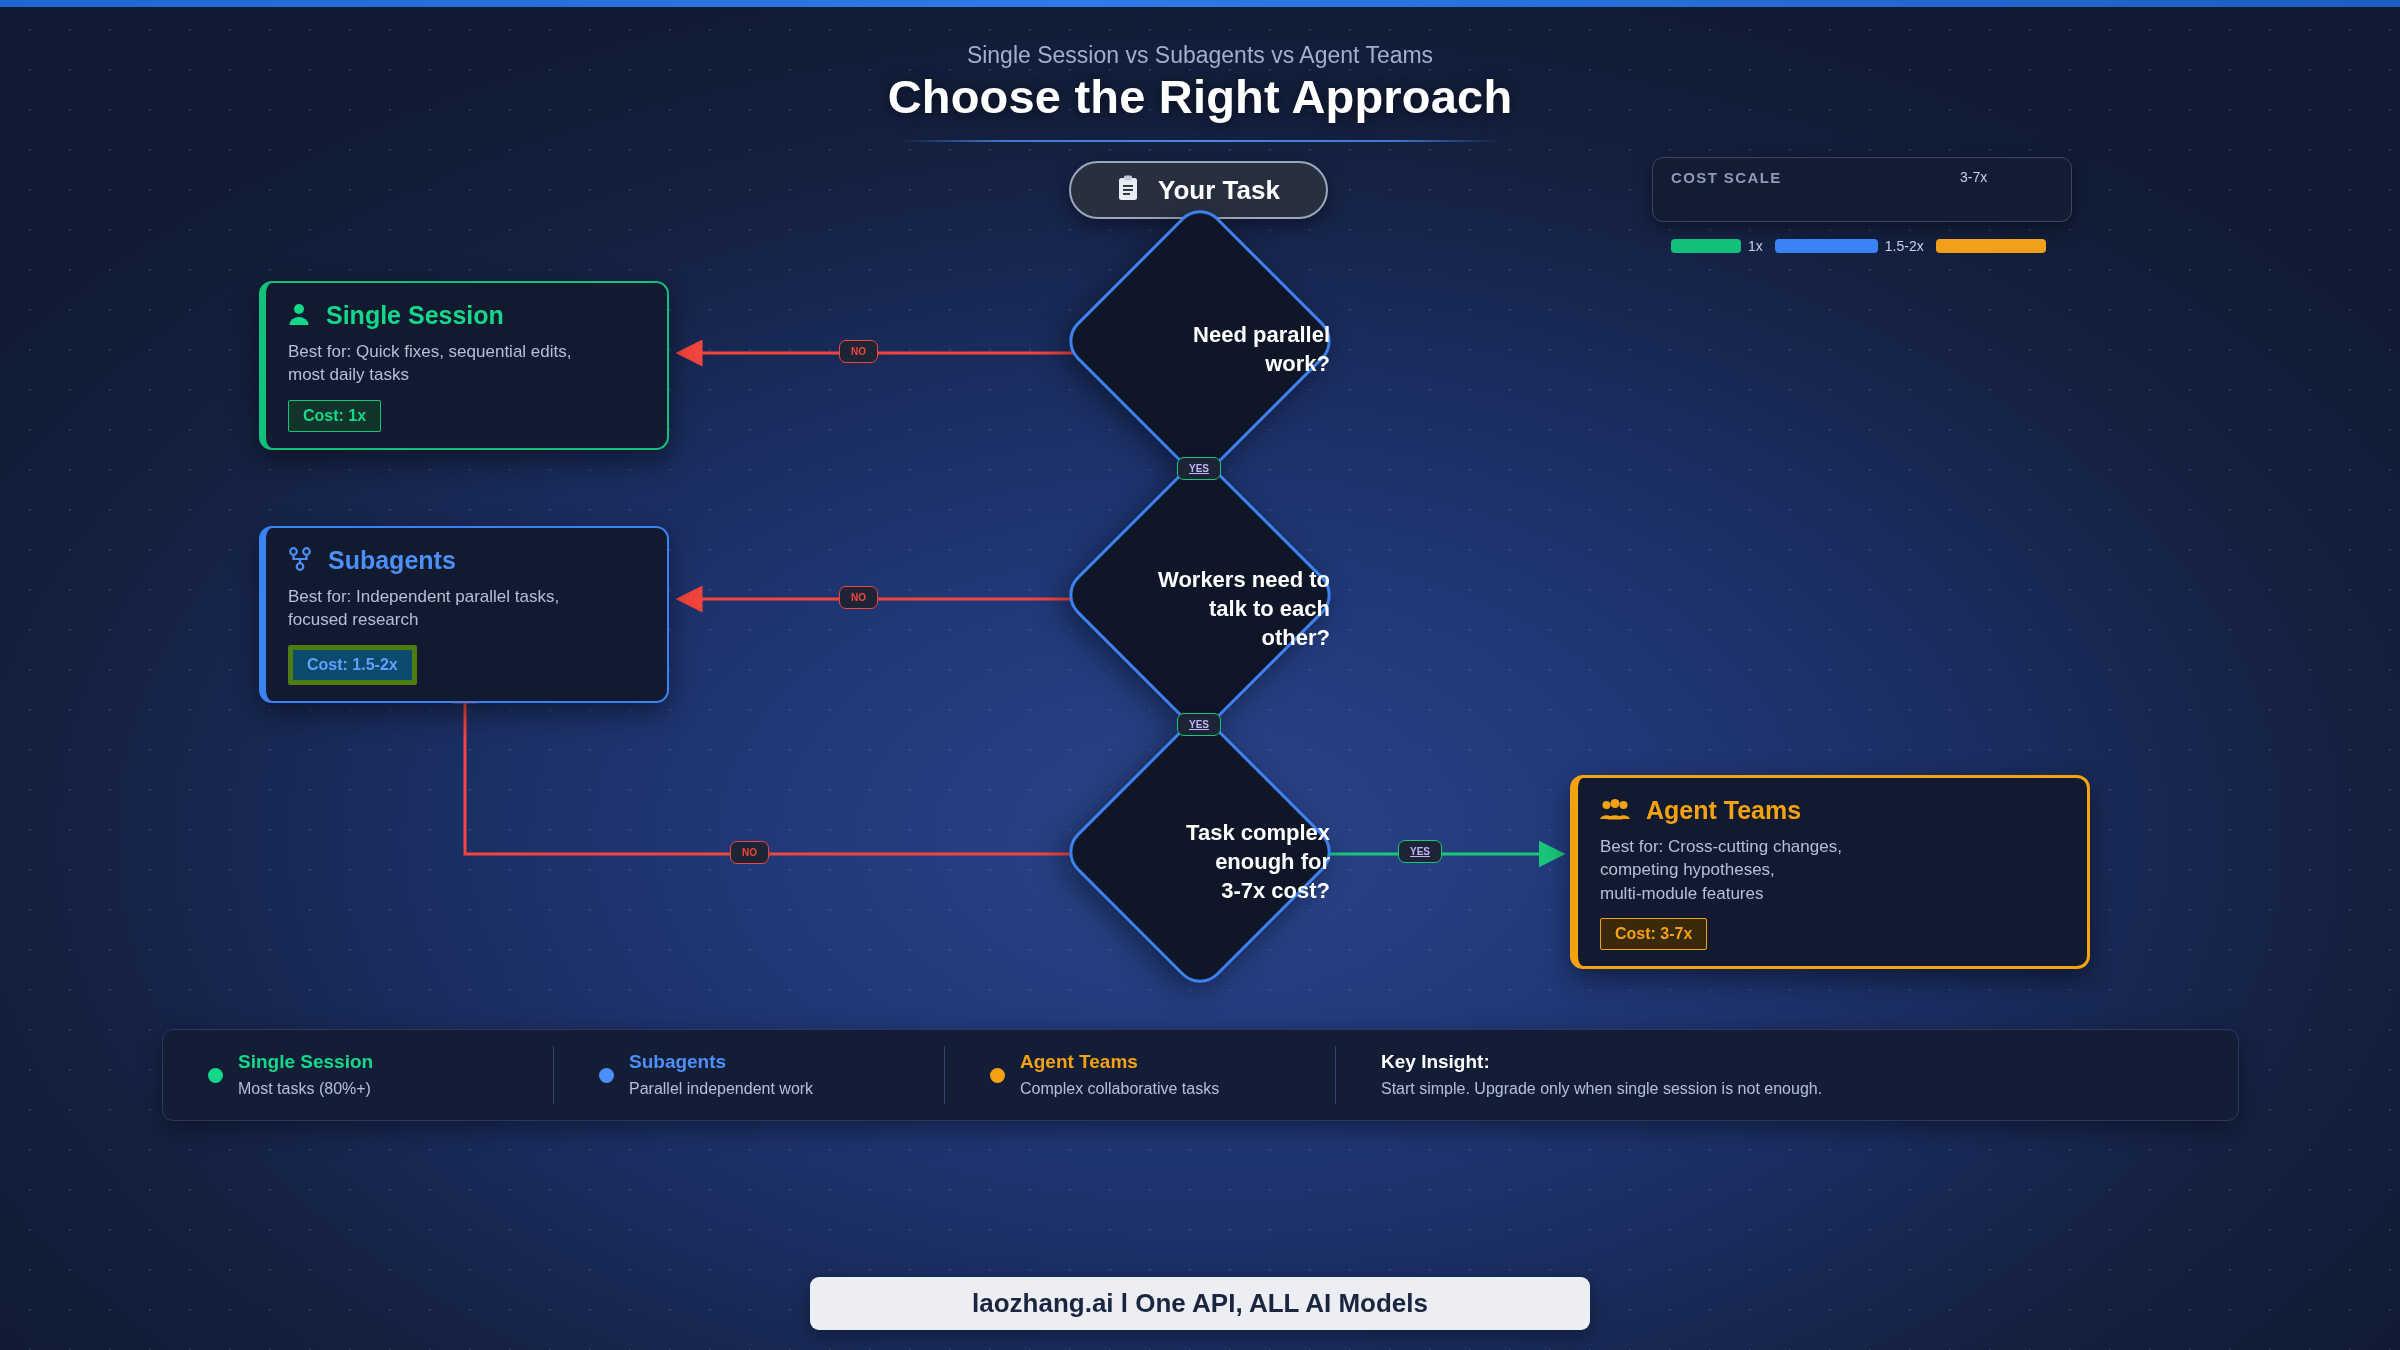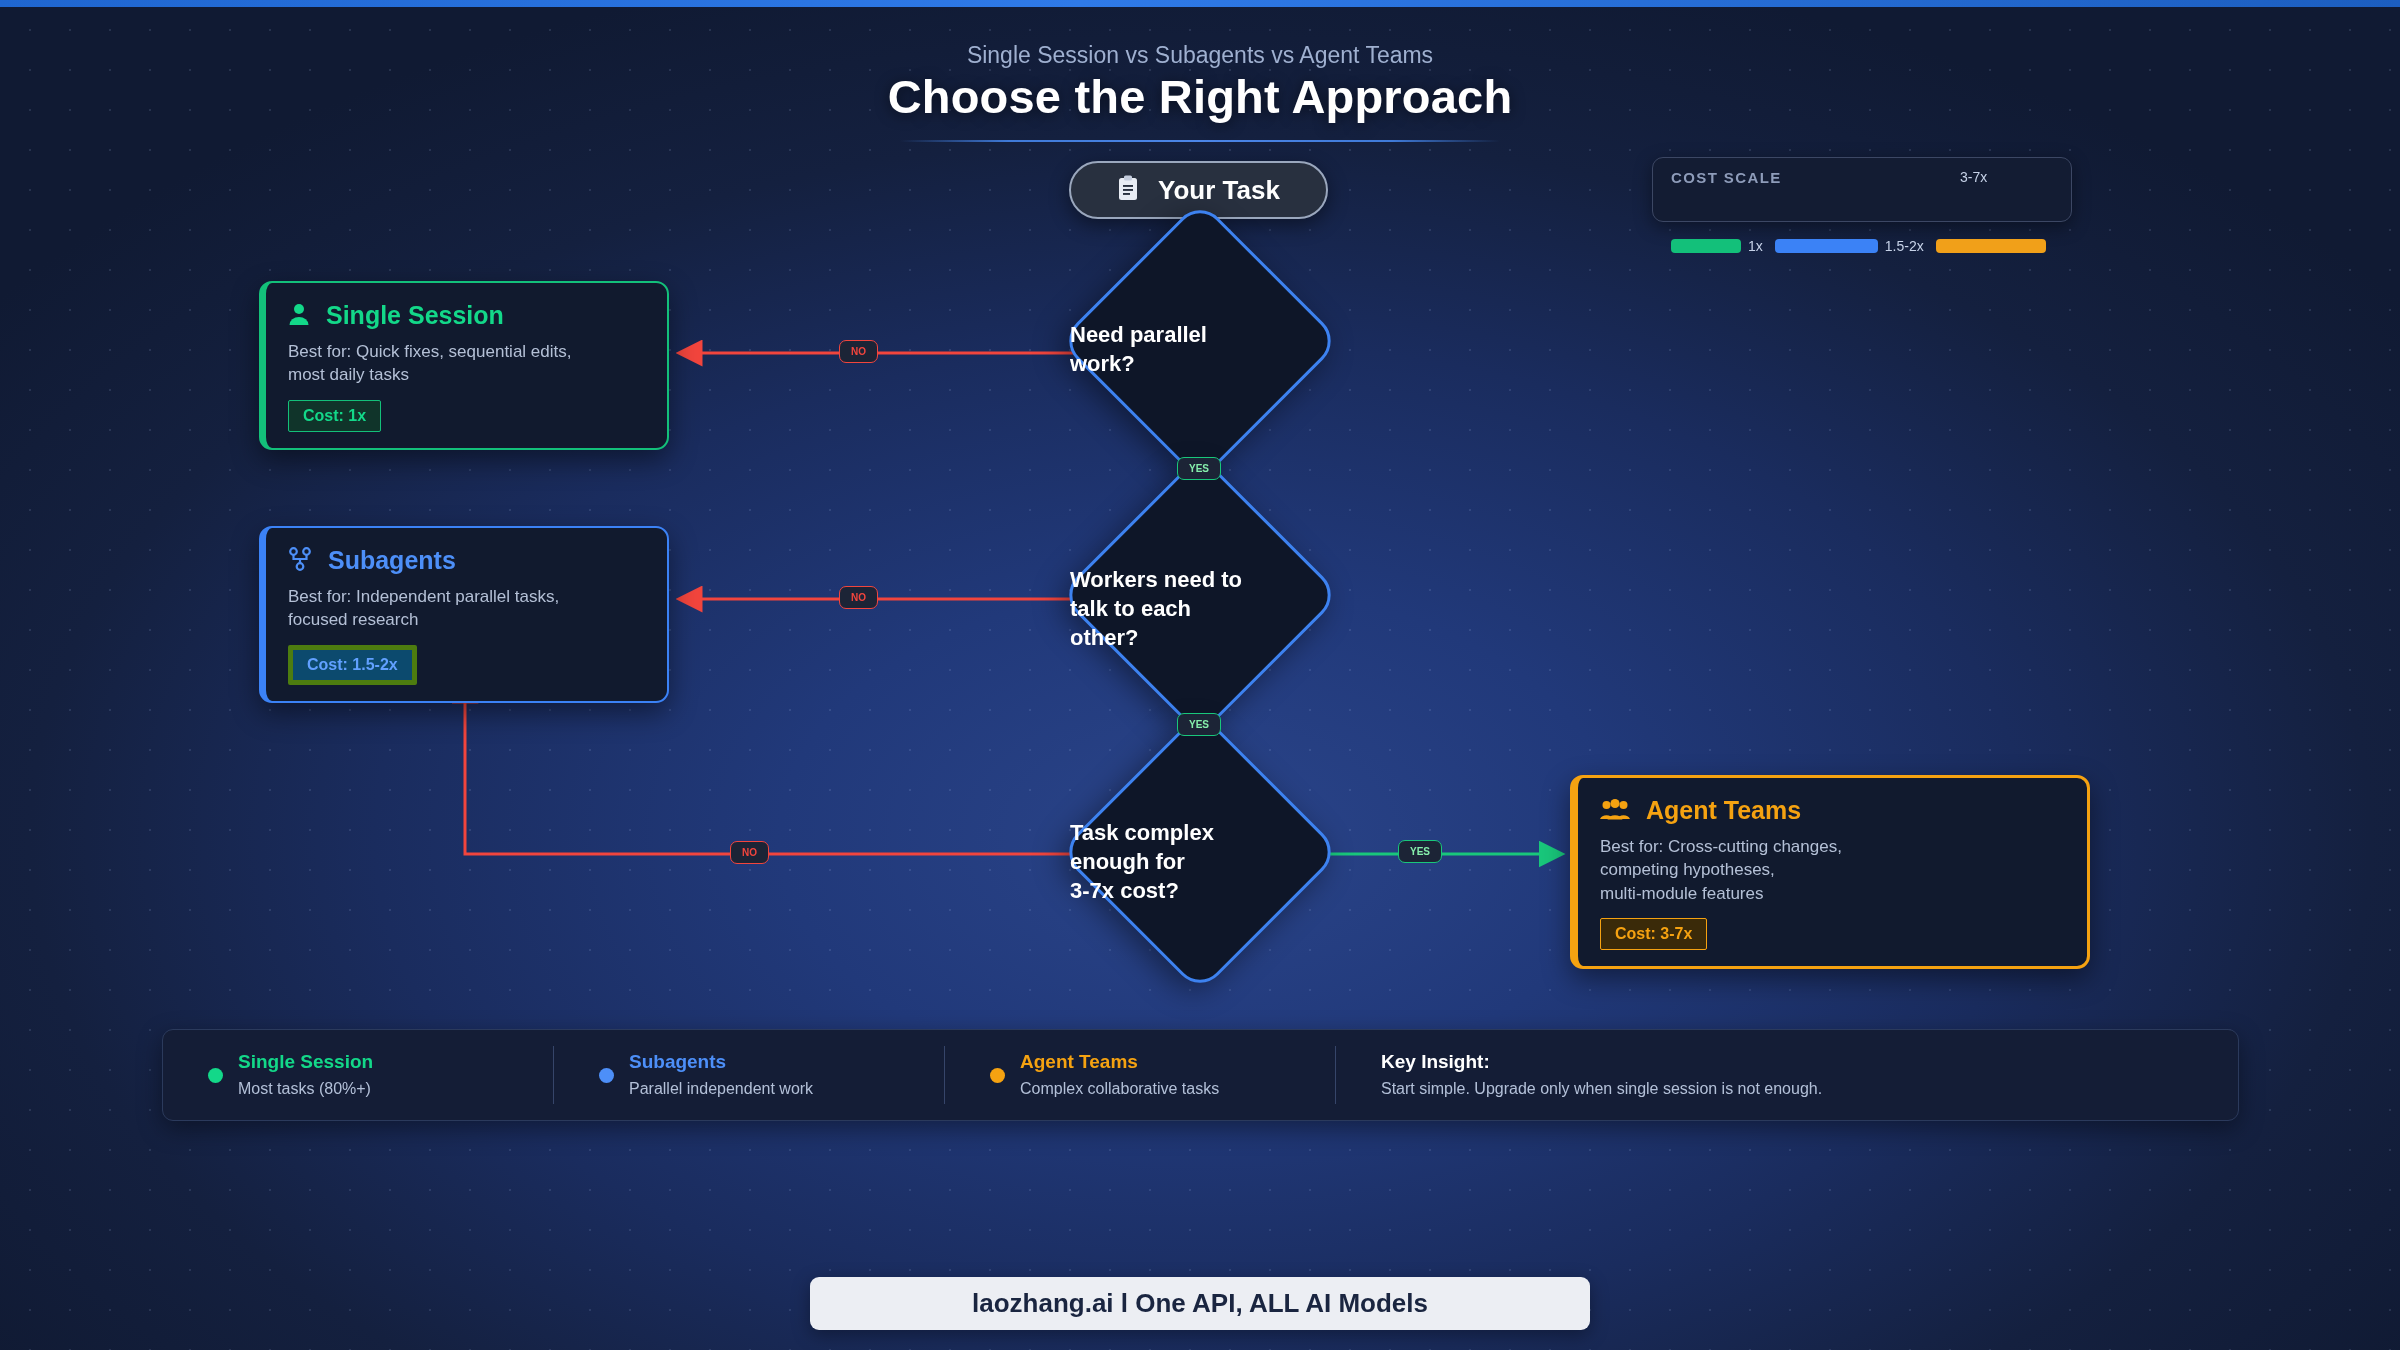--- a/index.html
+++ b/index.html
@@ -66,21 +66,21 @@
   #start-node .lbl{ font-size:26px; font-weight:bold; color:#ffffff; }
   
   .diamond{
     position:absolute; width:200px; height:200px;
     background:#0e1628; border:3px solid #3d82f0; border-radius:26px;
     transform:rotate(45deg);
     box-shadow:0 10px 30px rgba(0,0,0,.42);
   }
   .diamond-text{
     position:absolute; width:260px;
-    text-align:left; color:#ffffff; font-weight:bold; font-size:22px; line-height:1.32;
+    text-align:right; color:#ffffff; font-weight:bold; font-size:22px; line-height:1.32;
     pointer-events:none;
   }
   #d1{ left:1100px; top:241px; }
   #d1-t{ left:1070px; top:320px; }
   #d2{ left:1100px; top:495px; }
   #d2-t{ left:1070px; top:565px; }
   #d3{ left:1100px; top:752px; }
   #d3-t{ left:1070px; top:818px; }
   
   .card{
@@ -107,21 +107,21 @@
     border:3px solid #f5a211; border-left:8px solid #f5a211; }
   #card-agent .card-title{ color:#f5a211; }
   #card-agent .cost-chip{ color:#f5a211; background:#3a2a09; border:1px solid #f5a211; }
   
   .edge-label{
     position:absolute; padding:5px 11px; border-radius:7px;
     font-size:10px; font-weight:bold; background:#1c2436;
     z-index:6;
   }
   .lab-no{ color:#f2453d; border:1.6px solid #f2453d; }
-  .lab-yes{ color:#86efac; border:1.6px solid #19c77b; }
+  .lab-yes{ color:#c4b5fd; border:1.6px solid #19c77b;text-decoration:underline; }
   #no1{ left:839px; top:340px; }
   #no2{ left:839px; top:586px; }
   #no3{ left:730px; top:841px; }
   #yes1{ left:1177px; top:457px; }
   #yes2{ left:1177px; top:713px; }
   #yes3{ left:1398px; top:840px; }
   
   #edges{ position:absolute; inset:0; width:2400px; height:1350px; }
   
   #legend{

